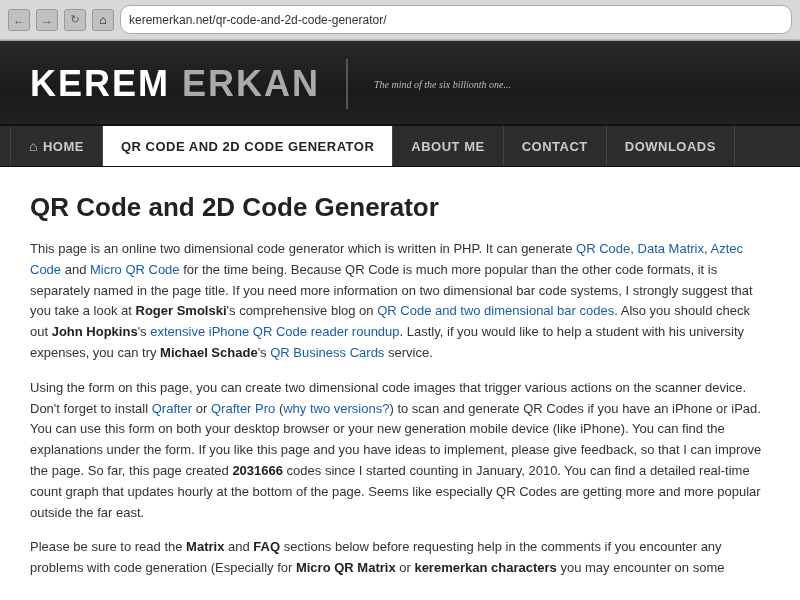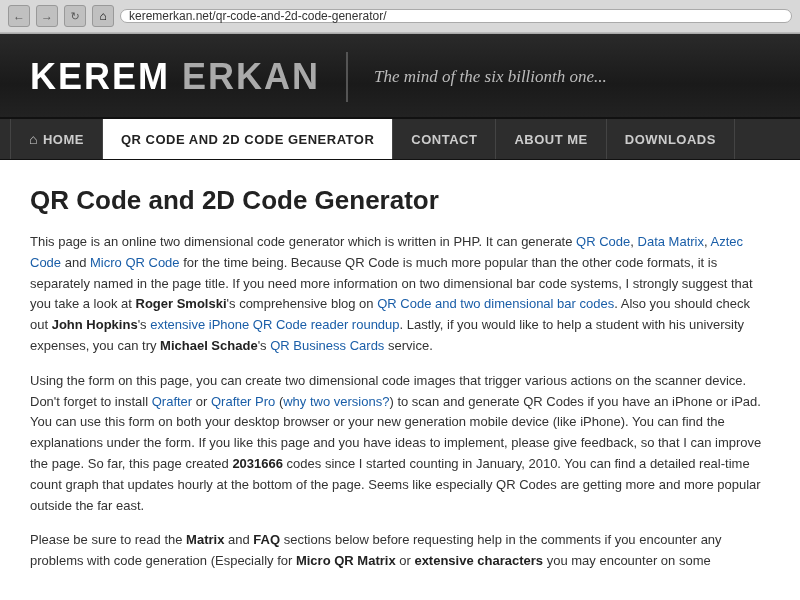--- a/index.html
+++ b/index.html
@@ -24,21 +24,21 @@
       border: 1px solid #999;
       border-radius: 3px;
       cursor: pointer;
       display: flex; align-items: center; justify-content: center;
       font-size: 12px; color: #555;
     }
     .reload-btn { width: 22px; height: 22px; background: #c0c0c0; border: 1px solid #999; border-radius: 3px; cursor: pointer; display: flex; align-items: center; justify-content: center; font-size: 11px; color: #555; }
     .home-btn { width: 22px; height: 22px; background: #c0c0c0; border: 1px solid #999; border-radius: 3px; cursor: pointer; display: flex; align-items: center; justify-content: center; font-size: 12px; }
     .address-bar {
       flex: 1;
-      height: 14px;
+      height: 29px;
       background: white;
       border: 1px solid #aaa;
       border-radius: 10px;
       padding: 2px 8px;
       font-size: 12px;
       color: #333;
       display: flex; align-items: center;
     }
 
     
@@ -71,21 +71,21 @@
     }
     .logo-text .highlight { color: #aaa; }
     .logo-divider {
       width: 2px;
       height: 50px;
       background: #555;
       margin: 0 20px;
     }
     .tagline {
       font-style: italic;
-      font-size: 17px;
+      font-size: 10px;
       color: #bbb;
       font-family: Georgia, serif;
     }
 
     
     .site-nav {
       background: #2d2d2d;
       display: flex;
       align-items: stretch;
       padding: 0 10px;
@@ -177,24 +177,24 @@
 
   <nav class="site-nav">
     <div class="nav-item">
       <span class="home-icon">⌂</span>
       <span>HOME</span>
     </div>
     <div class="nav-item active">
       <span>QR CODE AND 2D CODE GENERATOR</span>
     </div>
     <div class="nav-item">
+      <span>ABOUT ME</span>
+    </div>
+    <div class="nav-item">
       <span>CONTACT</span>
-    </div>
-    <div class="nav-item">
-      <span>ABOUT ME</span>
     </div>
     <div class="nav-item">
       <span>DOWNLOADS</span>
     </div>
   </nav>
 
   <div class="content-area">
     <h1 class="page-title">QR Code and 2D Code Generator</h1>
 
     <p class="content-text">
@@ -203,17 +203,17 @@
       <a>Data Matrix</a>, 
       <a>Aztec Code</a> and 
       <a>Micro QR Code</a> for the time being. Because QR Code is much more popular than the other code formats, it is separately named in the page title. If you need more information on two dimensional bar code systems, I strongly suggest that you take a look at <strong>Roger Smolski</strong>'s comprehensive blog on <a>QR Code and two dimensional bar codes</a>. Also you should check out <strong>John Hopkins</strong>'s <a>extensive iPhone QR Code reader roundup</a>. Lastly, if you would like to help a student with his university expenses, you can try <strong>Michael Schade</strong>'s <a>QR Business Cards</a> service.
     </p>
 
     <p class="content-text">
       Using the form on this page, you can create two dimensional code images that trigger various actions on the scanner de<span style="overflow:hidden">vice.</span> Don't forget to install <a>Qrafter</a> or <a>Qrafter Pro</a> (<a>why two versions?</a>) to scan and generate QR Codes if you have an iPhone o<span style="overflow:hidden">r</span> iPad. You can use this form on both your desktop browser or your new generation mobile device (like iPhone). You can fin<span style="overflow:hidden">d</span> the explanations under the form. If you like this page and you have ideas to implement, please give feedback, so that I ca<span style="overflow:hidden">n</span> improve the page. So far, this page created <strong>2031666</strong> codes since I started counting in January, 2010. You can find a detai<span style="overflow:hidden">led</span> real-time count graph that updates hourly at the bottom of the page. Seems like especially QR Codes are getting more a<span style="overflow:hidden">nd</span> more popular outside the far east.
     </p>
 
     <p class="content-text">
-      Please be sure to read the <strong>Matrix</strong> and <strong>FAQ</strong> sections below before requesting help in the comments if you encounter any problems with code generation (Especially for <strong>Micro QR Matrix</strong> or <strong>extensive characters</strong> you may encounter on some
+      Please be sure to read the <strong>Matrix</strong> and <strong>FAQ</strong> sections below before requesting help in the comments if you encounter any problems with code generation (Especially for <strong>Micro QR Matrix</strong> or <strong>keremerkan characters</strong> you may encounter on some
     </p>
   </div>
 
 </div>
 
 </body></html>

